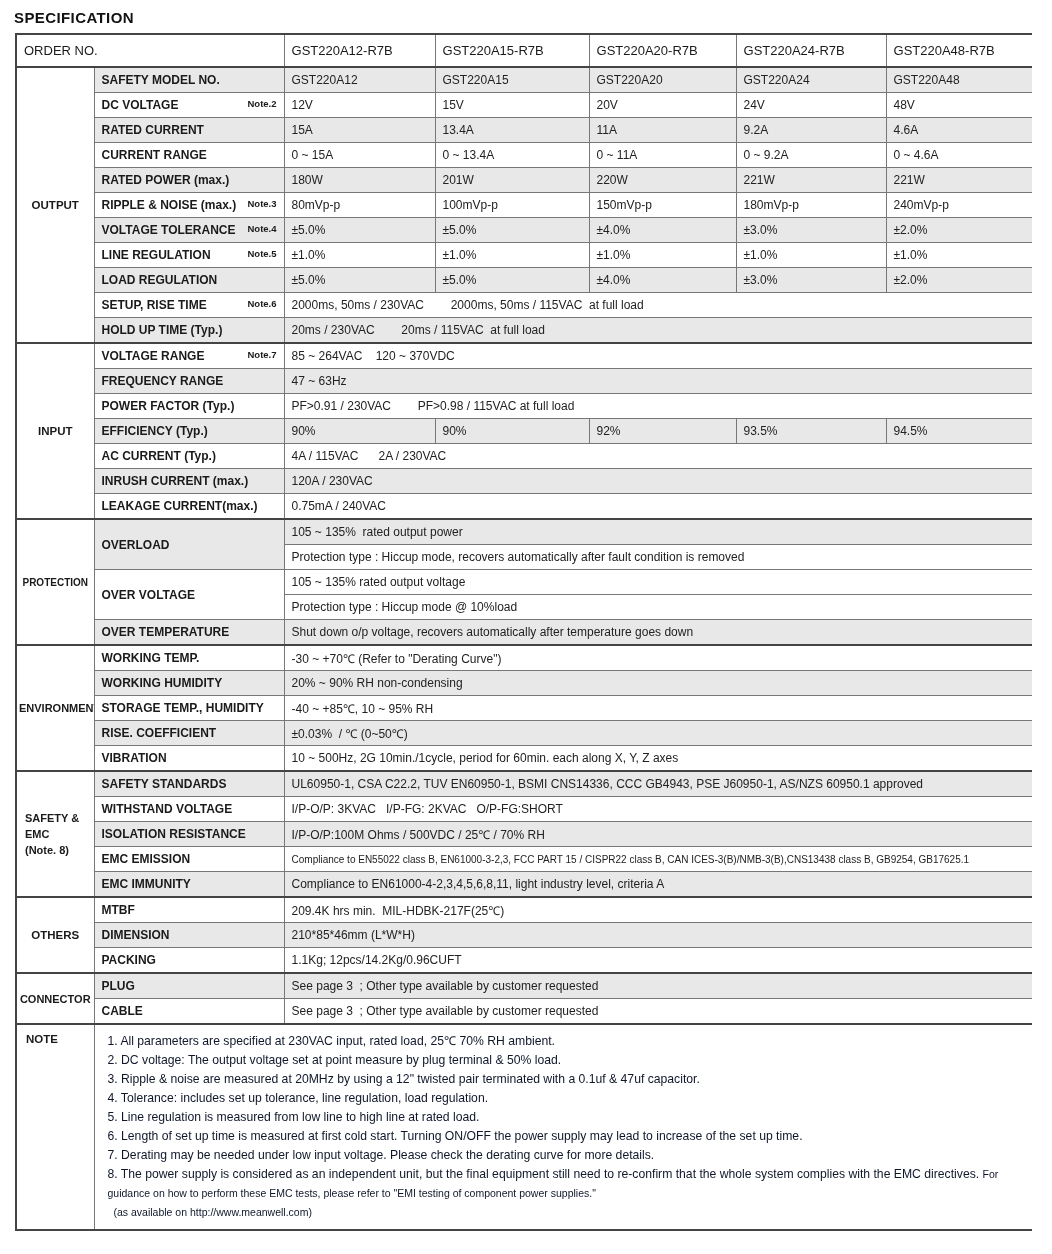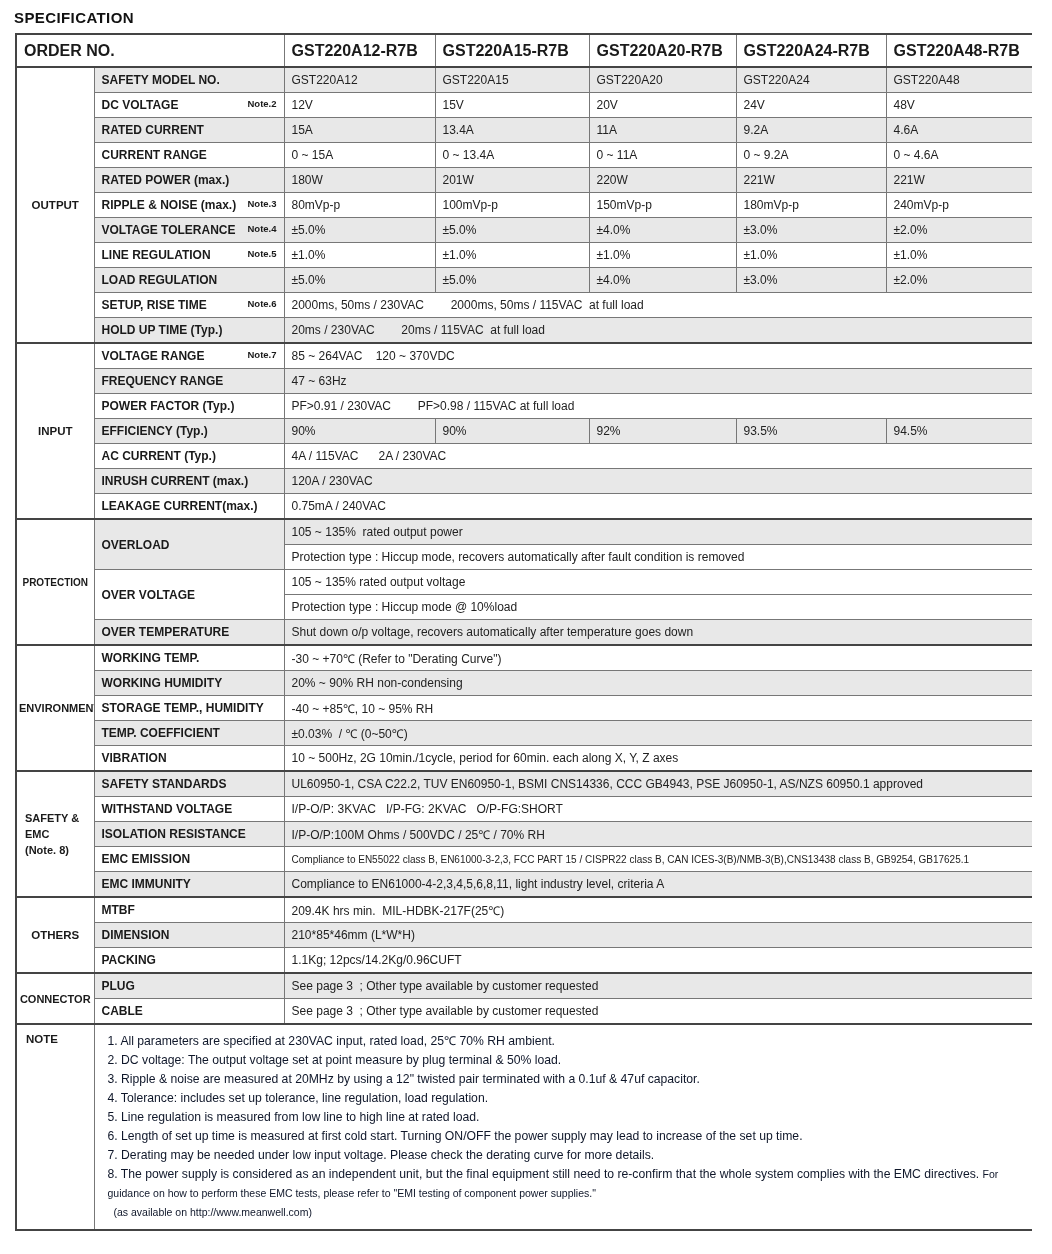--- a/index.html
+++ b/index.html
@@ -3,21 +3,21 @@
 <meta charset="utf-8">
 <style>
   html,body{margin:0;padding:0;background:#fff;}
   .page{width:1032px;height:1254px;background:#fff;position:relative;overflow:hidden;
         font-family:"Liberation Sans",sans-serif;}
   .title{margin:9px 0 7px 14px;font-size:15px;font-weight:bold;color:#111;letter-spacing:.4px;}
   table{border-collapse:collapse;table-layout:fixed;margin-left:15px;width:1022px;
         border:2px solid #444;}
   td{border:1px solid #777;font-size:12px;color:#1a1a1a;padding:0 7px;height:24px;
      overflow:hidden;vertical-align:middle;}
-  td.hdr{font-weight:bold;font-size:16px;height:31px;border-bottom:2px solid #444;background:#fff;}
+  td.hdr{font-weight:normal;font-size:13px;height:31px;border-bottom:2px solid #444;background:#fff;}
   td.g{background:#e8e8e8;}
   td.val{white-space:pre;color:#222;}
   td.small-text{font-size:10px;}
   td.label{font-weight:bold;}
   .lbl-row{display:flex;justify-content:space-between;white-space:nowrap;}
   .note-tag{font-size:9.5px;font-weight:bold;margin-left:3px;}
   td.sec{font-weight:bold;text-align:center;font-size:11.5px;padding:0 2px;background:#fff;}
   td.sec.small{font-size:10px;}
   td.sec.xsmall{font-size:11px;}
   td.sec.left{text-align:left;padding-left:8px;font-size:11px;line-height:16px;}
@@ -295,21 +295,21 @@
           <td class="label">
             <div class="lbl-row">
               <span>STORAGE TEMP., HUMIDITY</span>
             </div>
           </td>
           <td class="val" colspan="5">-40 ~ +85℃, 10 ~ 95% RH</td>
         </tr>
         <tr>
           <td class="label g">
             <div class="lbl-row">
-              <span>TEMP. COEFFICIENT</span>
+              <span>RISE. COEFFICIENT</span>
             </div>
           </td>
           <td class="val g" colspan="5">±0.03%  / ℃ (0~50℃)</td>
         </tr>
         <tr>
           <td class="label">
             <div class="lbl-row">
               <span>VIBRATION</span>
             </div>
           </td>

